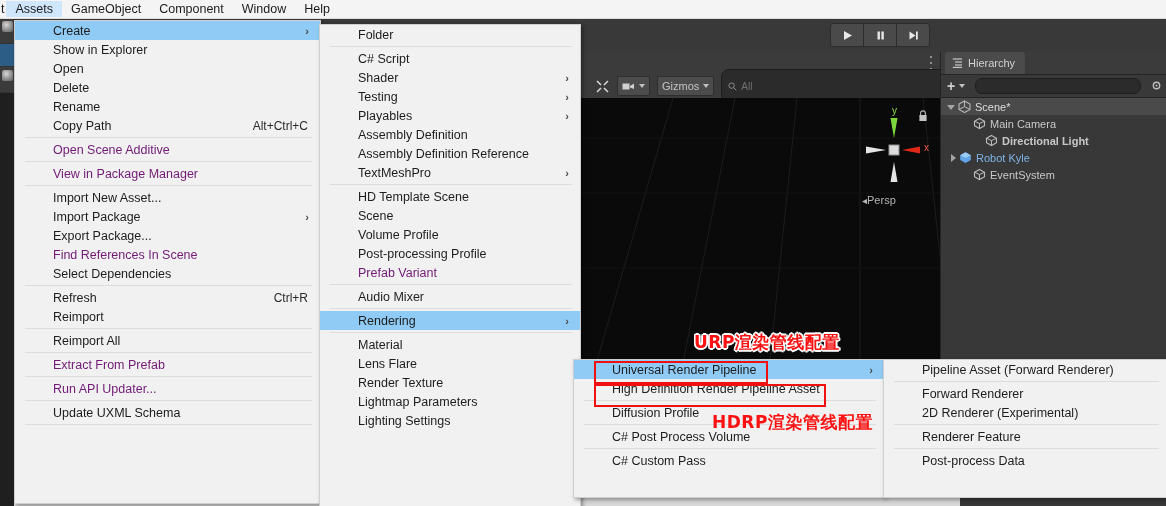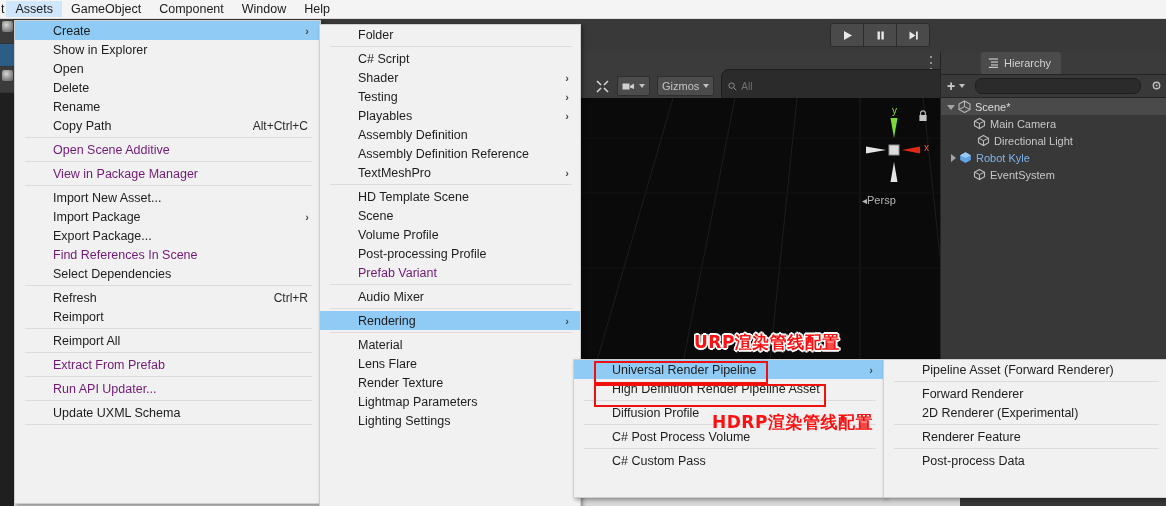--- a/index.html
+++ b/index.html
@@ -56,21 +56,21 @@
   #scene-gizmo{position:absolute;left:273px;top:6px;width:90px;height:108px;}
   .gz-label{position:absolute;color:#d8d8d8;font-size:10px;}
   #gz-persp{position:absolute;left:14px;top:90px;color:#b5b5b5;font-size:11px;}
   #gz-lock{position:absolute;left:70px;top:6px;width:10px;height:12px;}
 
   
   #hierarchy{position:absolute;left:940px;top:52px;width:226px;height:454px;background:#383838;
       border-left:1px solid #242424;}
   #h-tabbar{height:22px;background:#3b3b3b;border-bottom:1px solid #242424;position:relative;}
   #h-tab{position:absolute;left:4px;top:0;height:22px;background:#4b4b4b;border-radius:3px 3px 0 0;
-      display:flex;align-items:center;padding:0 10px 0 7px;color:#d2d2d2;font-size:11px;margin-left:36px;}
+      display:flex;align-items:center;padding:0 10px 0 7px;color:#d2d2d2;font-size:11px;}
   #h-toolbar{height:22px;background:#393939;border-bottom:1px solid #242424;
       display:flex;align-items:center;padding:0 6px;position:relative;}
   #h-plus{color:#d0d0d0;font-size:14px;line-height:1;font-weight:bold;}
   #h-search{position:absolute;left:34px;right:26px;height:14px;background:#2b2b2b;
       border:1px solid #1e1e1e;border-radius:7px;}
   #h-gear{position:absolute;right:5px;top:5px;width:11px;height:11px;}
   .h-row{height:17px;display:flex;align-items:center;color:#c8c8c8;font-size:11px;
       padding-left:6px;white-space:nowrap;}
   .h-row.scene-row{background:#4a4a4a;color:#dcdcdc;}
   .h-tri{width:0;height:0;border-top:4px solid transparent;border-bottom:4px solid transparent;
@@ -267,21 +267,21 @@
         <div class="h-row" style="padding-left: 24px;">
           <span class="h-tri blank"></span>
           <svg class="h-ico" viewBox="0 0 13 13">
             <polygon points="6.5,1.5 11.5,4.3 11.5,8.8 6.5,11.6 1.5,8.8 1.5,4.3" fill="none" stroke="#bcbcbc" stroke-width="1.1"></polygon>
             <line x1="6.5" y1="6.5" x2="6.5" y2="11.6" stroke="#bcbcbc" stroke-width="1"></line>
             <line x1="1.5" y1="4.3" x2="6.5" y2="6.5" stroke="#bcbcbc" stroke-width="1"></line>
             <line x1="11.5" y1="4.3" x2="6.5" y2="6.5" stroke="#bcbcbc" stroke-width="1"></line>
           </svg>
           <span>Main Camera</span>
         </div>
-        <div class="h-row" style="padding-left: 28px;">
+        <div class="h-row" style="padding-left: 36px; font-weight: bold;">
           <span class="h-tri blank"></span>
           <svg class="h-ico" viewBox="0 0 13 13">
             <polygon points="6.5,1.5 11.5,4.3 11.5,8.8 6.5,11.6 1.5,8.8 1.5,4.3" fill="none" stroke="#bcbcbc" stroke-width="1.1"></polygon>
             <line x1="6.5" y1="6.5" x2="6.5" y2="11.6" stroke="#bcbcbc" stroke-width="1"></line>
             <line x1="1.5" y1="4.3" x2="6.5" y2="6.5" stroke="#bcbcbc" stroke-width="1"></line>
             <line x1="11.5" y1="4.3" x2="6.5" y2="6.5" stroke="#bcbcbc" stroke-width="1"></line>
           </svg>
           <span>Directional Light</span>
         </div>
         <div class="h-row prefab" style="padding-left: 10px;">

